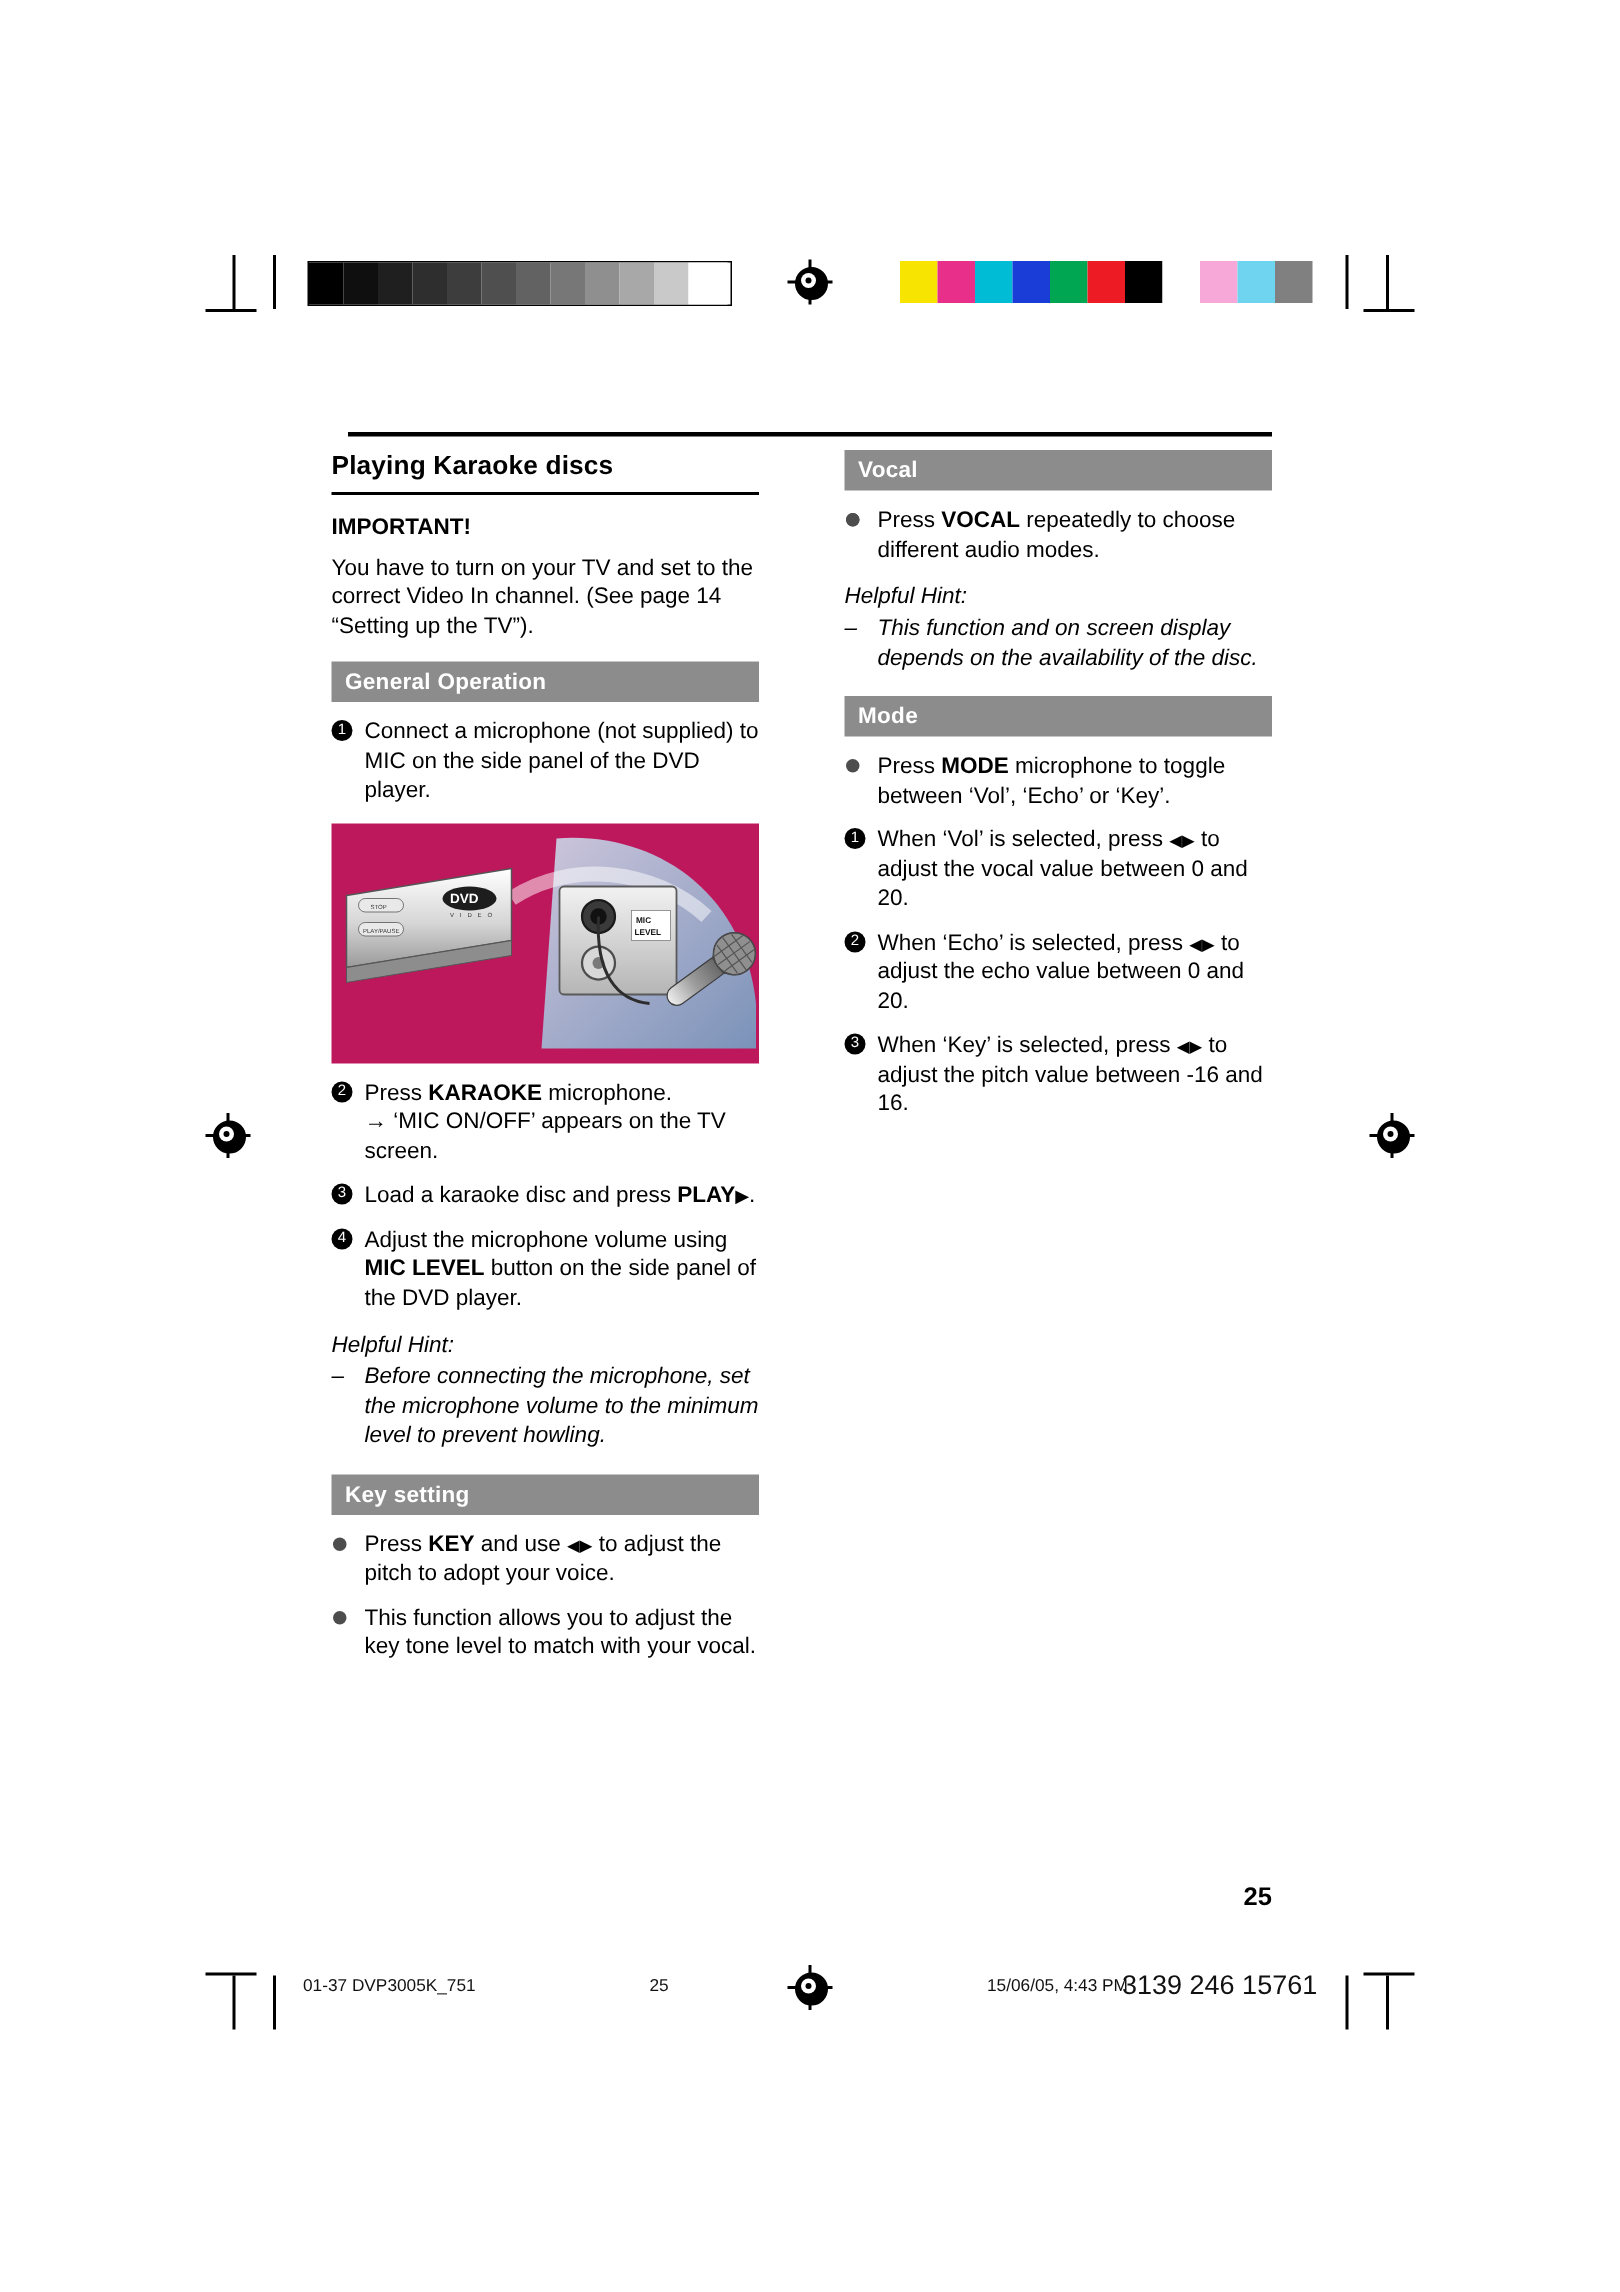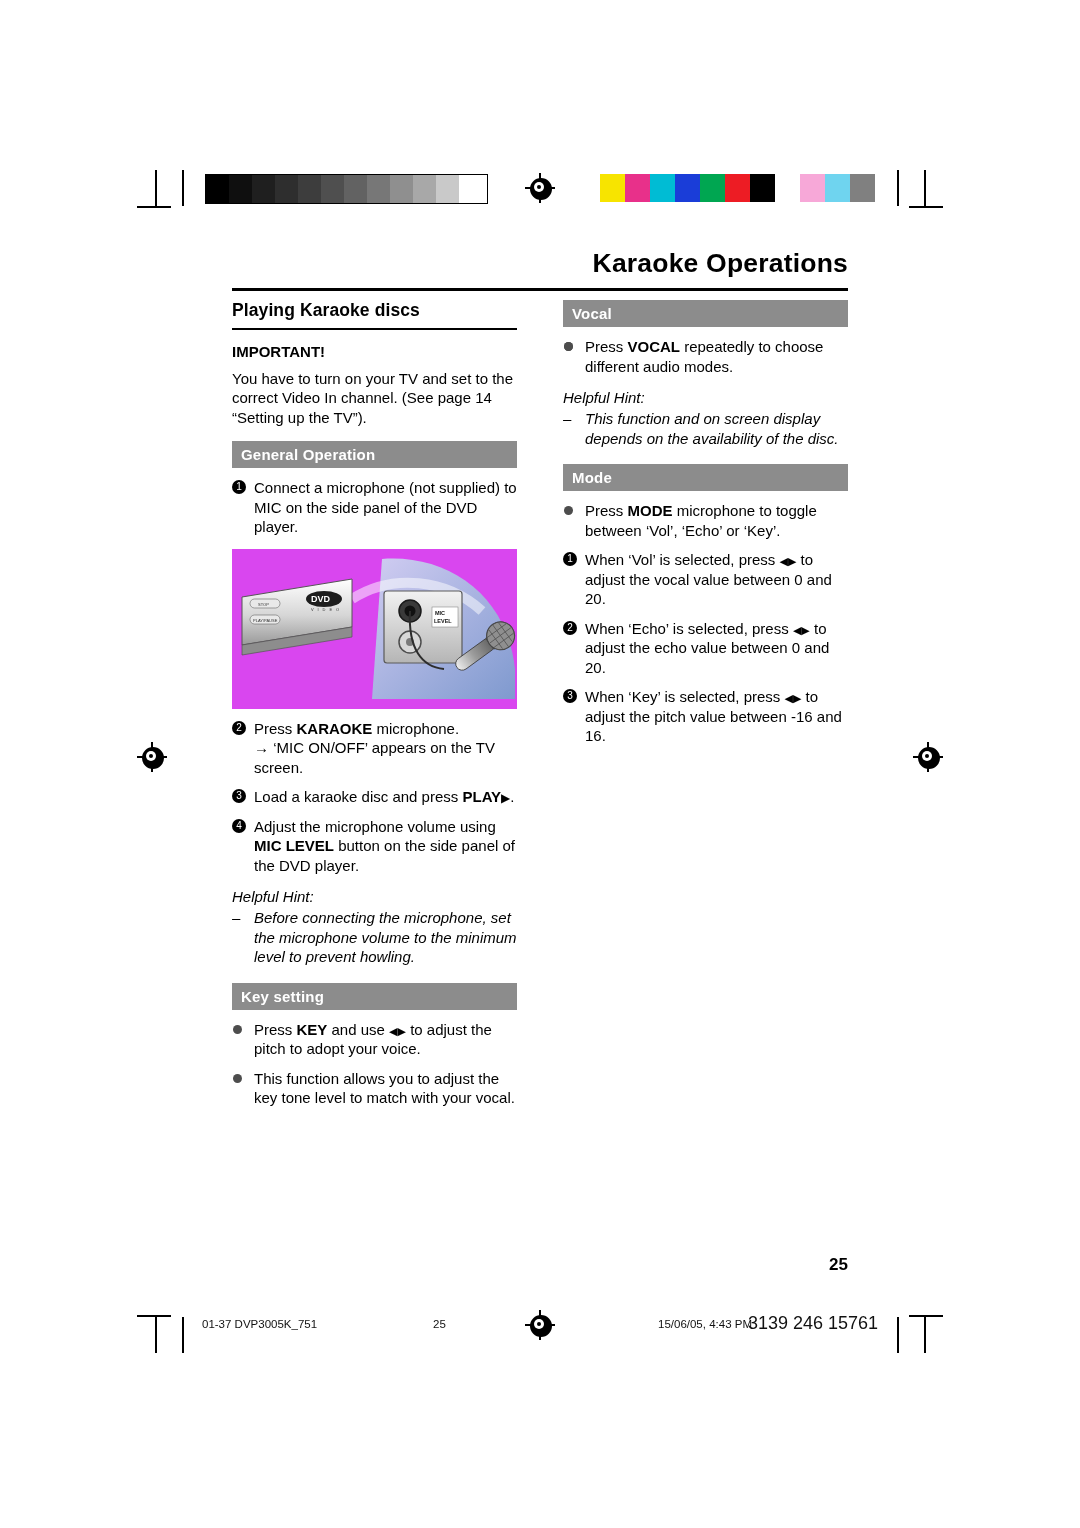--- a/index.html
+++ b/index.html
@@ -67,21 +67,21 @@
     letter-spacing: 0.2px;
   }
   .title-rule {
     position: absolute;
     left: 232px; top: 288px;
     width: 616px; height: 2.5px;
     background: #000;
   }
 
   .col { position: absolute; width: 285px; }
-  .col-left { left: 232px; top: 300px; }
+  .col-left { left: 221px; top: 300px; }
   .col-right { left: 563px; top: 300px; }
 
   h2.section {
     font-size: 17.5px;
     font-weight: bold;
     margin: 0;
     padding: 0 0 7px 0;
     border-bottom: 2px solid #000;
     letter-spacing: 0.1px;
   }
@@ -153,21 +153,21 @@
   }
 
   .arrow-line { font-size: 15px; line-height: 1.30; }
 
   
   .figure {
     position: relative;
     width: 285px;
     height: 160px;
     margin-top: 12px;
-    background: #d946ef;
+    background: #be185d;
     overflow: hidden;
   }
 
   
   .page-num {
     position: absolute;
     right: 232px;
     top: 1255px;
     font-size: 17px;
     font-weight: bold;
@@ -258,21 +258,20 @@
     <div class="ring"></div>
       <div class="ring-inner"></div>
       <div class="dot"></div>
     <div class="hline"></div>
       <div class="vline"></div>
   </div>
 </div>
 
 <div id="page">
 
-  <div class="doc-title">Karaoke Operations</div>
   <div class="title-rule"></div>
 
   <div class="col col-left">
 
     <h2 class="section">Playing Karaoke discs</h2>
 
     <p class="block" style="font-weight:bold;">IMPORTANT!</p>
     <p class="tight">You have to turn on your TV and set to the correct Video In channel.  (See page 14 “Setting up the TV”).</p>
 
     <div class="bar-head" style="margin-top:14px;">General Operation</div>

